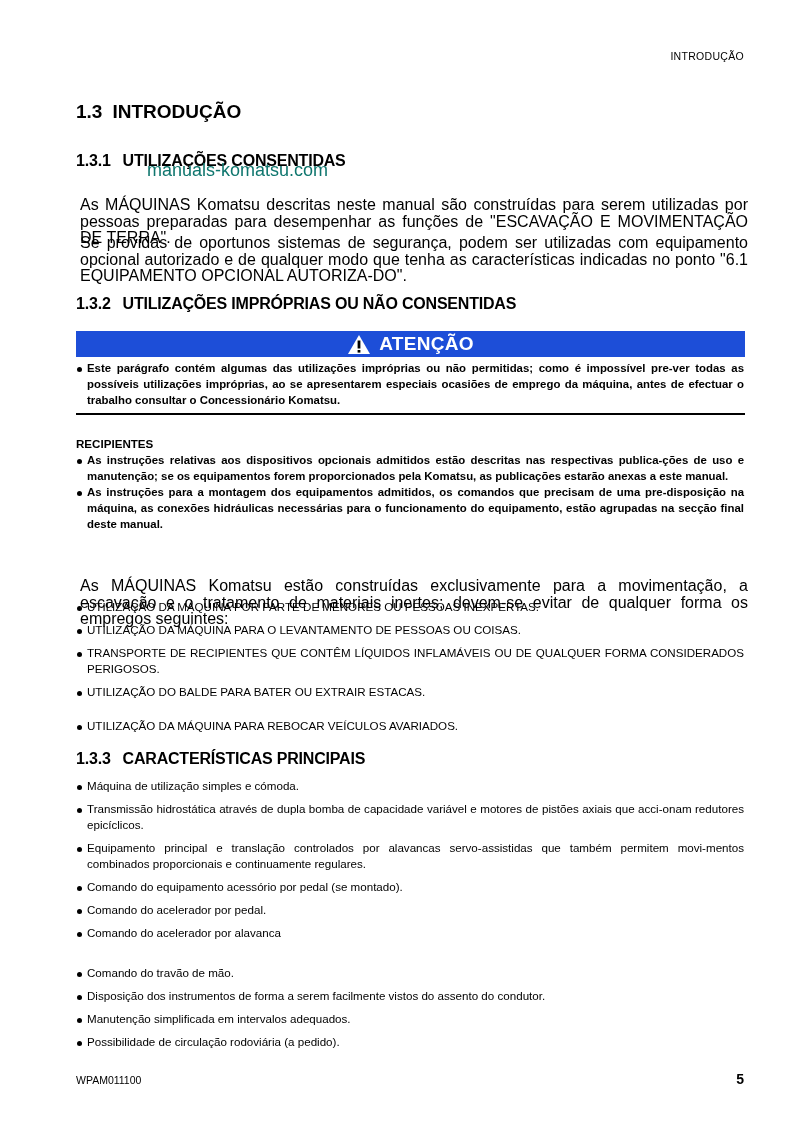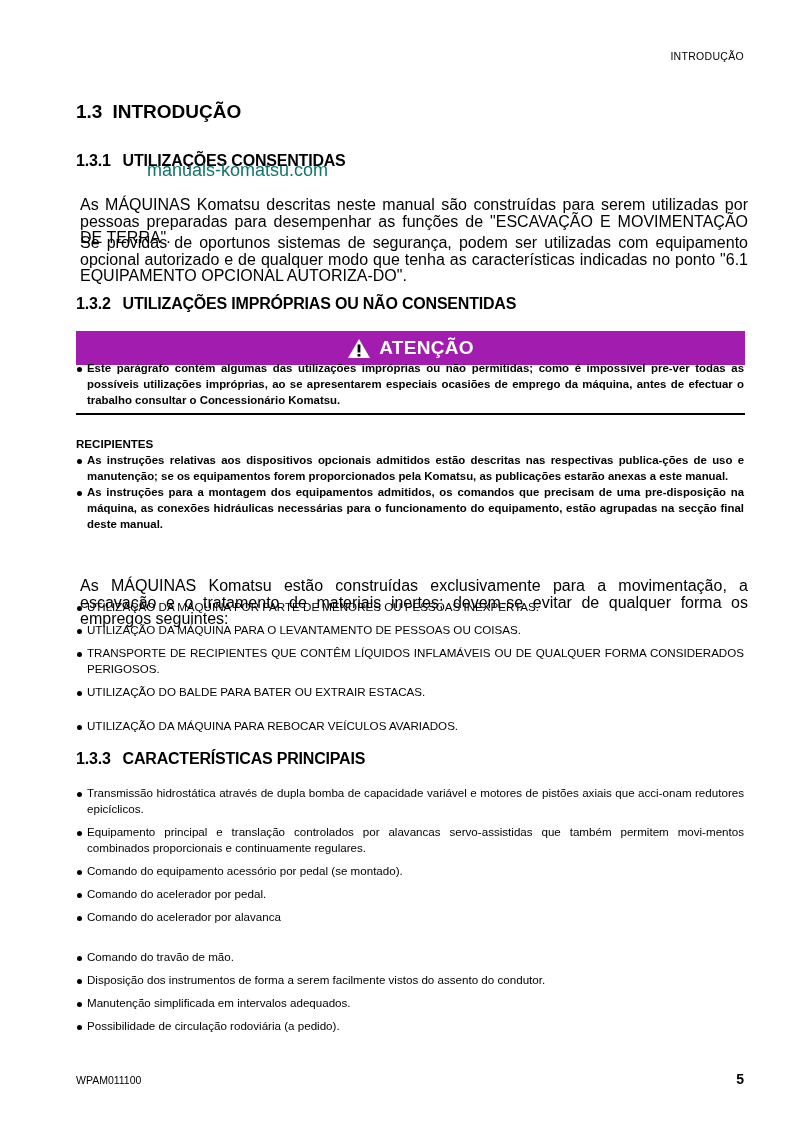--- a/index.html
+++ b/index.html
@@ -10,21 +10,21 @@
   .h1 { position: absolute; left: 76px; top: 101px; font-size: 19px; font-weight: bold; margin: 0; }
   .h1 .num { margin-right: 10px; }
   .h2 { position: absolute; left: 76px; font-size: 16px; font-weight: bold; margin: 0; letter-spacing: -0.2px; }
   .h2 .num { margin-right: 12px; }
   .watermark { position: absolute; left: 147px; top: 160px; font-size: 18px; color: #0f766e; }
   .para { position: absolute; left: 64px; width: 668px; font-size: 16px; line-height: 16.5px; text-align: justify; margin: 16px; }
   .bullet-list { position: absolute; left: 76px; width: 668px; margin: 0; padding: 0; list-style: none; }
   .bullet-list li { position: relative; padding-left: 11px; font-size: 11.6px; line-height: 16px; text-align: justify; }
   .bullet-list li::before { content: ""; position: absolute; left: 1px; top: 7px; width: 5px; height: 5px; border-radius: 50%; background: #000; }
   .bold li { font-weight: bold; font-size: 11.4px; }
-  .warn-bar { position: absolute; left: 76px; top: 331px; width: 669px; height: 34px; background: #a21caf; color: #fff;
+  .warn-bar { position: absolute; left: 76px; top: 331px; width: 669px; height: 26px; background: #1d4ed8; color: #fff;
               display: flex; align-items: center; justify-content: center; }
   .warn-title { font-size: 19px; font-weight: bold; margin-left: 8px; letter-spacing: 0.3px; }
   .rule { position: absolute; left: 76px; top: 413px; width: 669px; height: 2px; background: #000; }
   .label { position: absolute; left: 76px; top: 437px; font-size: 11.6px; font-weight: bold; }
   .footer-code { position: absolute; left: 76px; top: 1074px; font-size: 10.5px; }
   .footer-page { position: absolute; right: 49px; top: 1071px; font-size: 14px; font-weight: bold; }
 </style>
 </head>
 <body>
 
@@ -76,20 +76,21 @@
     <li style="margin-top:7px;">TRANSPORTE DE RECIPIENTES QUE CONTÊM LÍQUIDOS INFLAMÁVEIS OU DE QUALQUER FORMA CONSIDERADOS PERIGOSOS.</li>
     <li style="margin-top:7px;">UTILIZAÇÃO DO BALDE PARA BATER OU EXTRAIR ESTACAS.</li>
     <li style="margin-top:18px;">UTILIZAÇÃO DA MÁQUINA PARA REBOCAR VEÍCULOS AVARIADOS.</li>
   </ul>
 
   <h2 class="h2" style="top:750px;">
     <span class="num">1.3.3</span><span>CARACTERÍSTICAS PRINCIPAIS</span>
   </h2>
 
   <ul class="bullet-list" style="top:778px;">
+    <li>Máquina de utilização simples e cómoda.</li>
     <li style="margin-top:7px;">Transmissão hidrostática através de dupla bomba de capacidade variável e motores de pistões axiais que acci-onam redutores epicíclicos.</li>
     <li style="margin-top:7px;">Equipamento principal e translação controlados por alavancas servo-assistidas que também permitem movi-mentos combinados proporcionais e continuamente regulares.</li>
     <li style="margin-top:7px;">Comando do equipamento acessório por pedal (se montado).</li>
     <li style="margin-top:7px;">Comando do acelerador por pedal.</li>
     <li style="margin-top:7px;">Comando do acelerador por alavanca</li>
     <li style="margin-top:24px;">Comando do travão de  mão.</li>
     <li style="margin-top:7px;">Disposição dos instrumentos de forma a serem facilmente vistos do assento do condutor.</li>
     <li style="margin-top:7px;">Manutenção simplificada em intervalos adequados.</li>
     <li style="margin-top:7px;">Possibilidade de circulação rodoviária (a pedido).</li>
   </ul>

